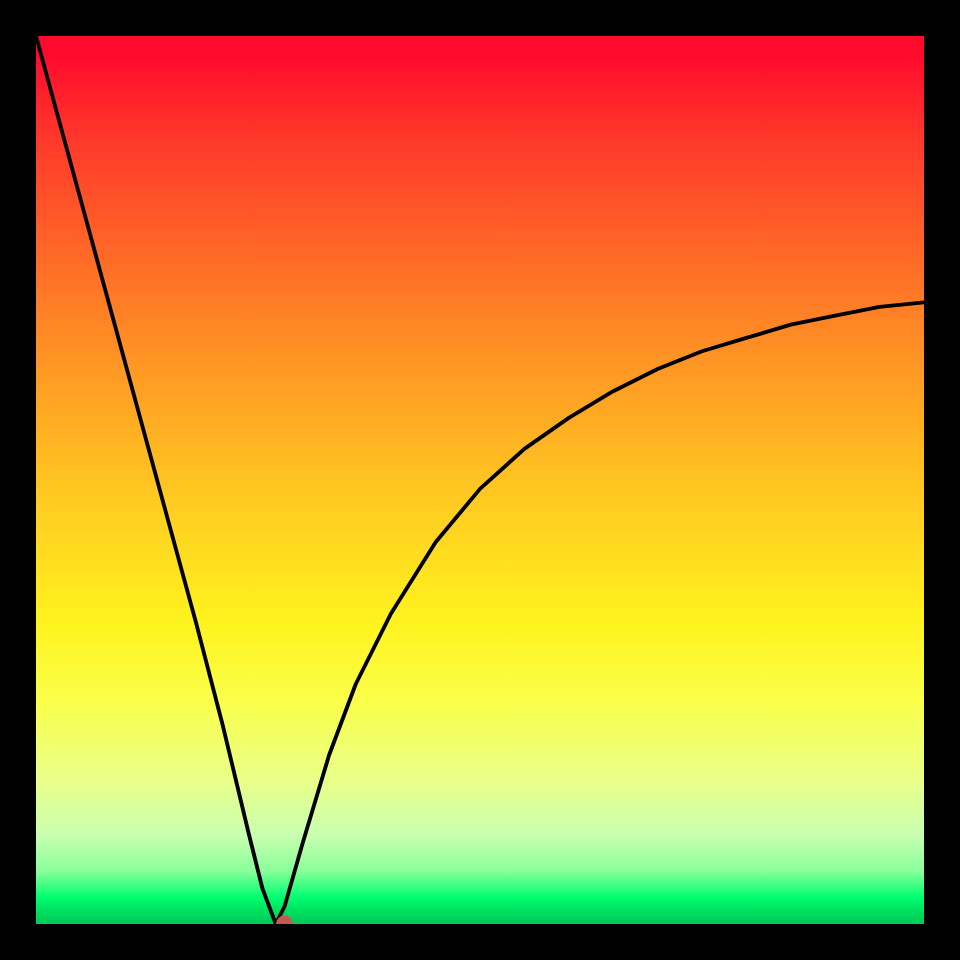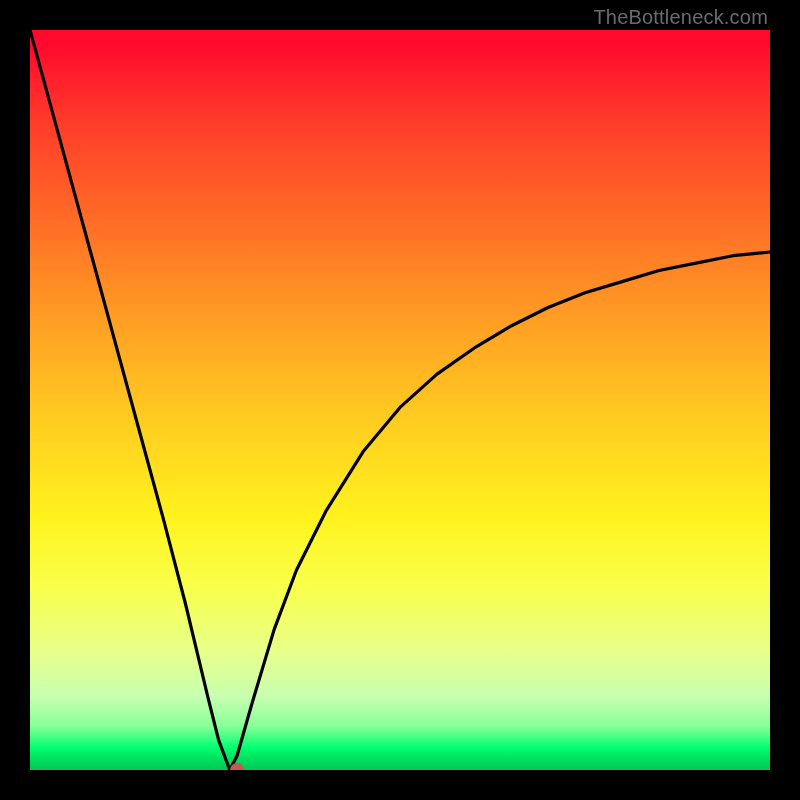--- a/index.html
+++ b/index.html
@@ -63,21 +63,20 @@
     border-radius: 50%;
     background: #c25a52;
     transform: translate(-50%, -50%);
   }
 </style>
 </head>
 <body>
 
 <div class="container">
 
-  <div class="watermark">TheBottleneck.com</div>
 
   <div class="plot-area">
 
     <svg class="curve" viewBox="0 0 740 740" preserveAspectRatio="none">
       <path id="curve-path" fill="none" stroke="#000" stroke-width="3.2" stroke-linejoin="round" stroke-linecap="round" d="M0.0 0.0 L22.2 81.4 L44.4 162.8 L66.6 244.2 L88.8 325.6 L111.0 407.0 L133.2 488.4 L155.4 573.5 L177.6 666.0 L188.7 710.4 L199.8 740.0 L207.2 725.2 L222.0 673.4 L244.2 599.4 L266.4 540.2 L296.0 481.0 L333.0 421.8 L370.0 377.4 L407.0 344.1 L444.0 318.2 L481.0 296.0 L518.0 277.5 L555.0 262.7 L592.0 251.6 L629.0 240.5 L666.0 233.1 L703.0 225.7 L740.0 222.0"></path>
     </svg>
 
     <div id="marker" class="marker" style="left: 207.2px; top: 740px;"></div>
   </div>
 </div>

